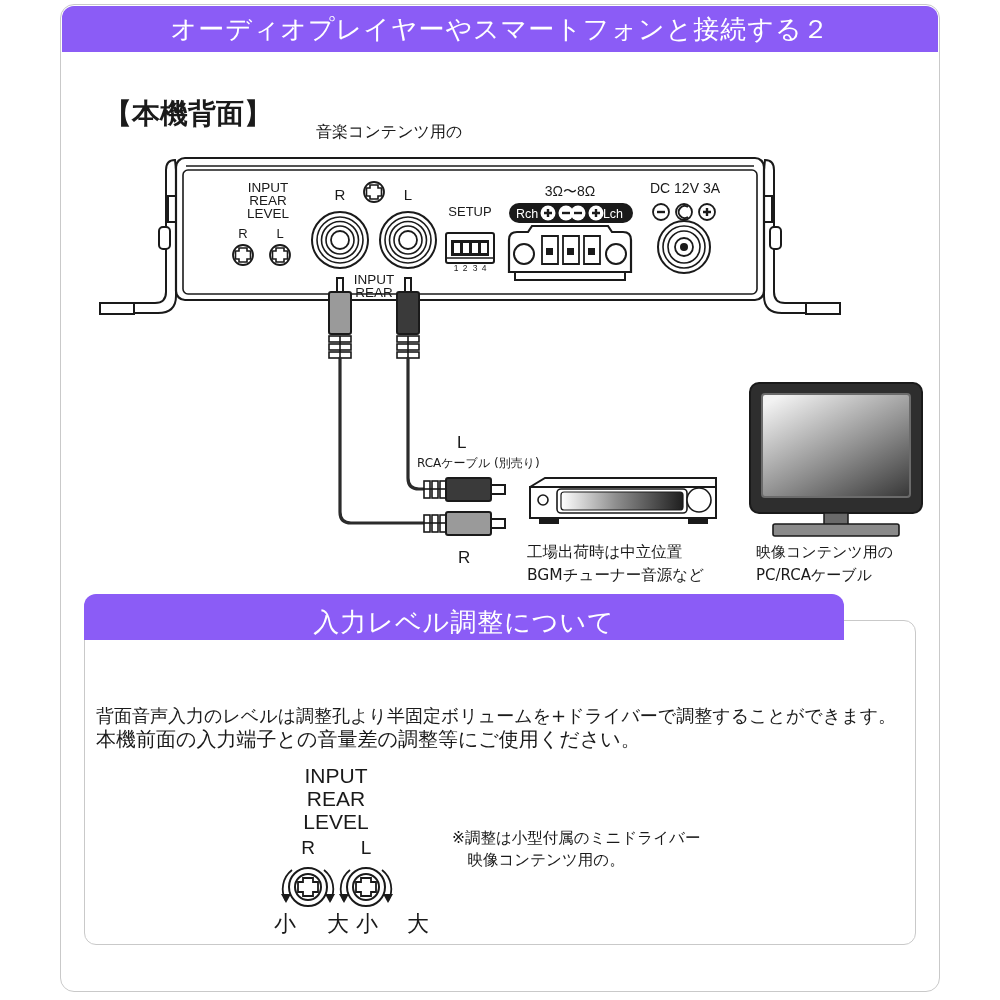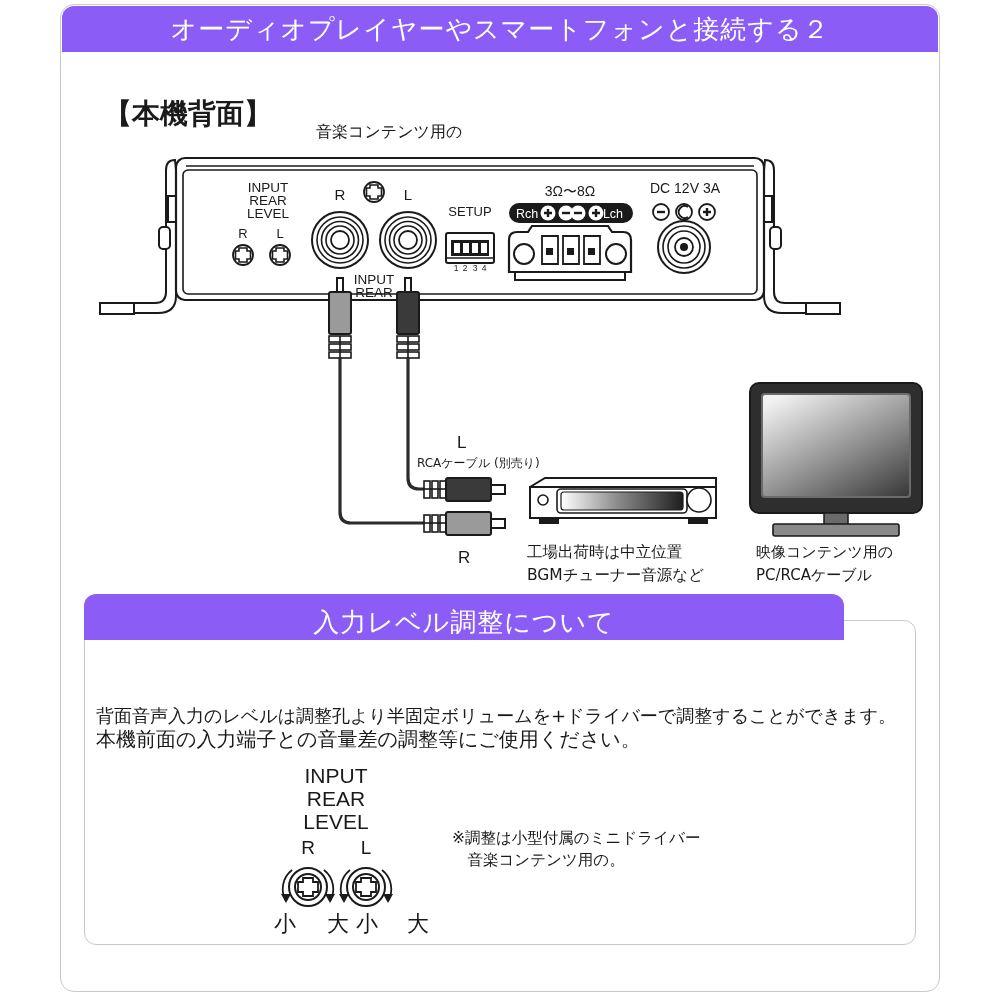--- a/index.html
+++ b/index.html
@@ -316,15 +316,15 @@
       <path class="fb" d="M388 148 l-5 -9 l10 0 Z"></path>
     </g>
 
     <text class="jp" x="285" y="176" font-size="22" text-anchor="middle" fill="#1a1a1a">小</text>
     <text class="jp" x="338" y="176" font-size="22" text-anchor="middle" fill="#1a1a1a">大</text>
     <text class="jp" x="367" y="176" font-size="22" text-anchor="middle" fill="#1a1a1a">小</text>
     <text class="jp" x="418" y="176" font-size="22" text-anchor="middle" fill="#1a1a1a">大</text>
   </svg>
 
   <div class="txt jp" id="note1">※調整は小型付属のミニドライバー
-　音楽コンテンツ用の。</div>
+　映像コンテンツ用の。</div>
 
 </div>
 
 </body></html>

